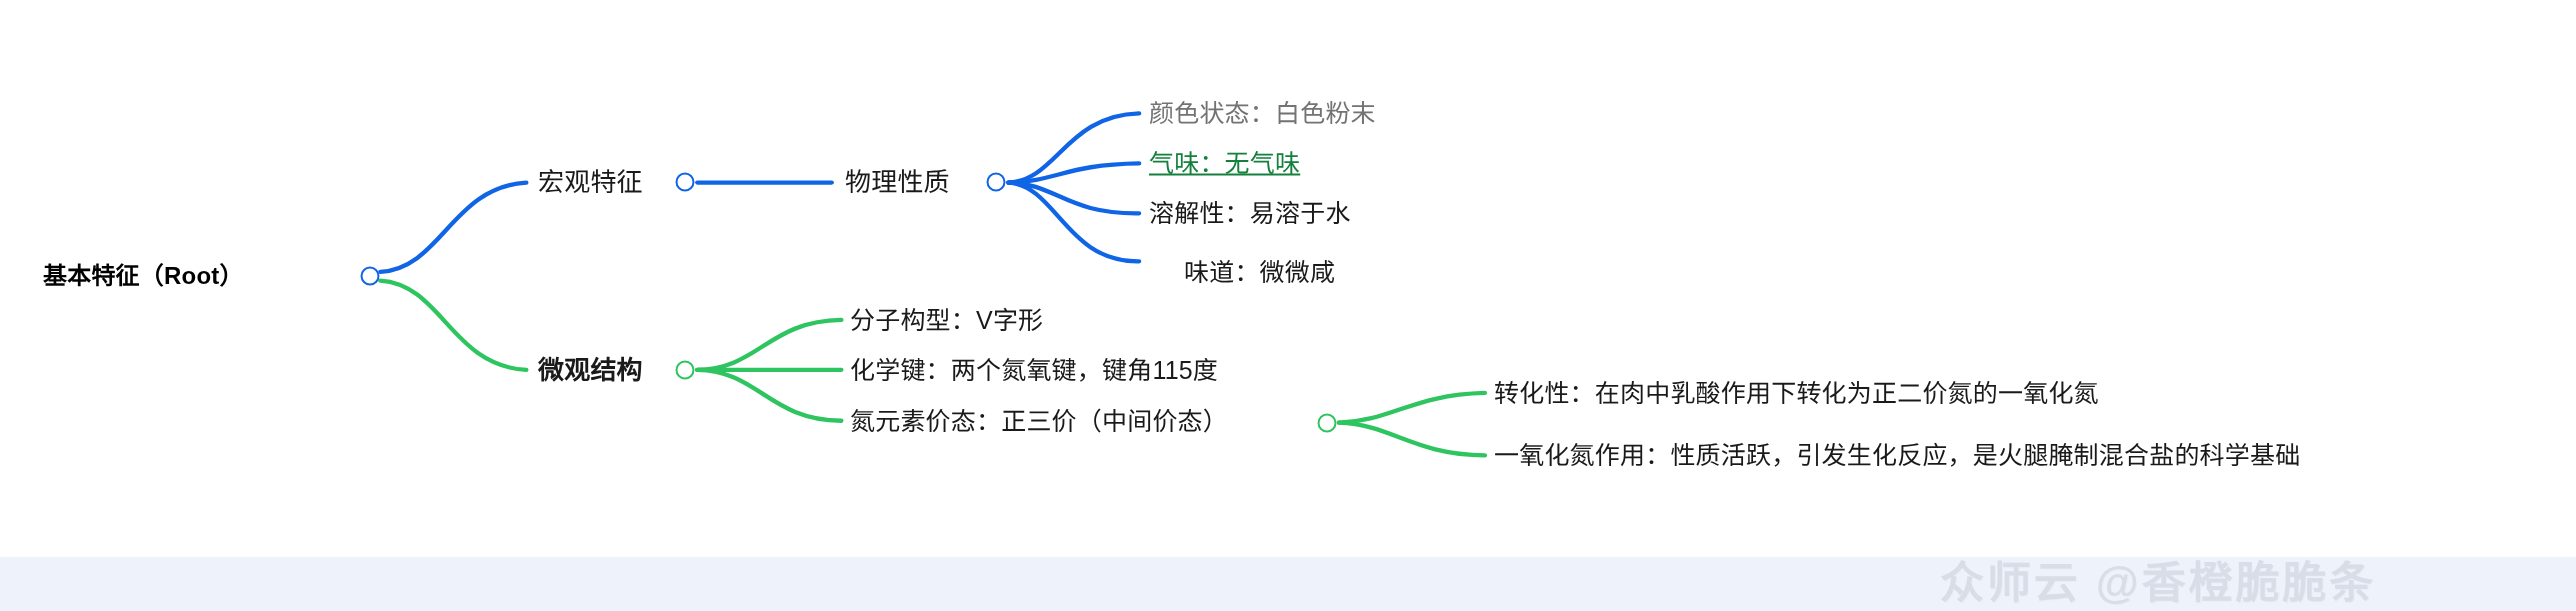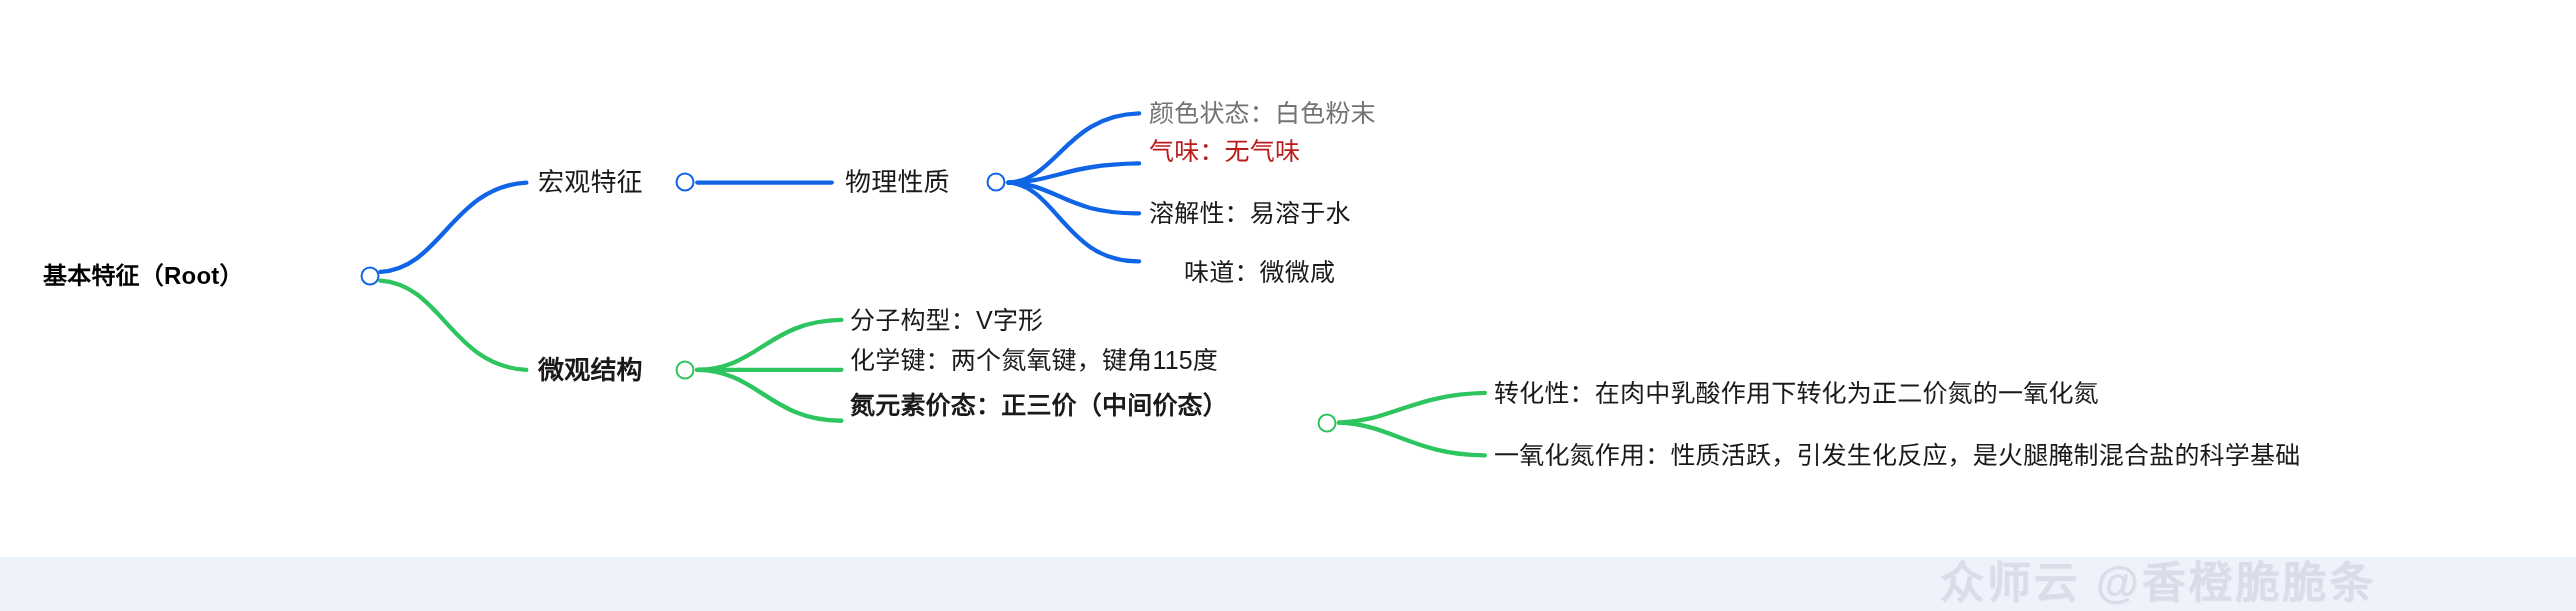--- a/index.html
+++ b/index.html
@@ -107,30 +107,30 @@
   <div class="node root" style="left:43px; top:276px;">基本特征（Root）</div>
   <div class="conn blue" style="left: 370px; top: 276px; border-color: rgb(16, 100, 230);"></div>
 
   <div class="node branch" style="left: 538px; top: 182px; color: rgb(26, 26, 26);">宏观特征</div>
   <div class="conn blue" style="left: 685px; top: 182px; border-color: rgb(16, 100, 230);"></div>
 
   <div class="node branch" style="left: 845px; top: 182px; color: rgb(26, 26, 26);">物理性质</div>
   <div class="conn blue" style="left: 996px; top: 182px; border-color: rgb(16, 100, 230);"></div>
 
   <div class="node leaf" style="left: 1149px; top: 113px; color: #737373;">颜色状态：白色粉末</div>
-  <div class="node leaf" style="left: 1149px; top: 151px; color: #b91c1c;">气味：无气味</div>
+  <div class="node leaf" style="left: 1149px; top: 163px; color: #15803d; text-decoration: underline;">气味：无气味</div>
   <div class="node leaf" style="left: 1149px; top: 213px; color: rgb(26, 26, 26);">溶解性：易溶于水</div>
   <div class="node leaf" style="left: 1184px; top: 261px; color: rgb(26, 26, 26); margin-top: 11px;">味道：微微咸</div>
 
   <div class="node branch" style="left: 538px; top: 370px; color: rgb(26, 26, 26); font-weight: bold;">微观结构</div>
   <div class="conn green" style="left: 685px; top: 370px; border-color: rgb(46, 196, 95);"></div>
 
   <div class="node leaf" style="left: 850px; top: 320px; color: rgb(26, 26, 26);">分子构型：V字形</div>
-  <div class="node leaf" style="left: 850px; top: 360px; color: rgb(26, 26, 26);">化学键：两个氮氧键，键角115度</div>
-  <div class="node leaf" style="left: 850px; top: 405px; color: rgb(26, 26, 26); font-weight: bold;">氮元素价态：正三价（中间价态）</div>
+  <div class="node leaf" style="left: 850px; top: 370px; color: rgb(26, 26, 26);">化学键：两个氮氧键，键角115度</div>
+  <div class="node leaf" style="left: 850px; top: 421px; color: rgb(26, 26, 26);">氮元素价态：正三价（中间价态）</div>
   <div class="conn green" style="left: 1327px; top: 423px; border-color: rgb(46, 196, 95);"></div>
 
   <div class="node leaf" style="left: 1494px; top: 393px; color: rgb(26, 26, 26);">转化性：在肉中乳酸作用下转化为正二价氮的一氧化氮</div>
   <div class="node leaf" style="left: 1494px; top: 455px; color: rgb(26, 26, 26);">一氧化氮作用：性质活跃，引发生化反应，是火腿腌制混合盐的科学基础</div>
 
   <div id="watermark" style="left: 1940px; top: 547px; color: rgb(216, 221, 232);">众师云 @香橙脆脆条</div>
 
 </div>
 
 

